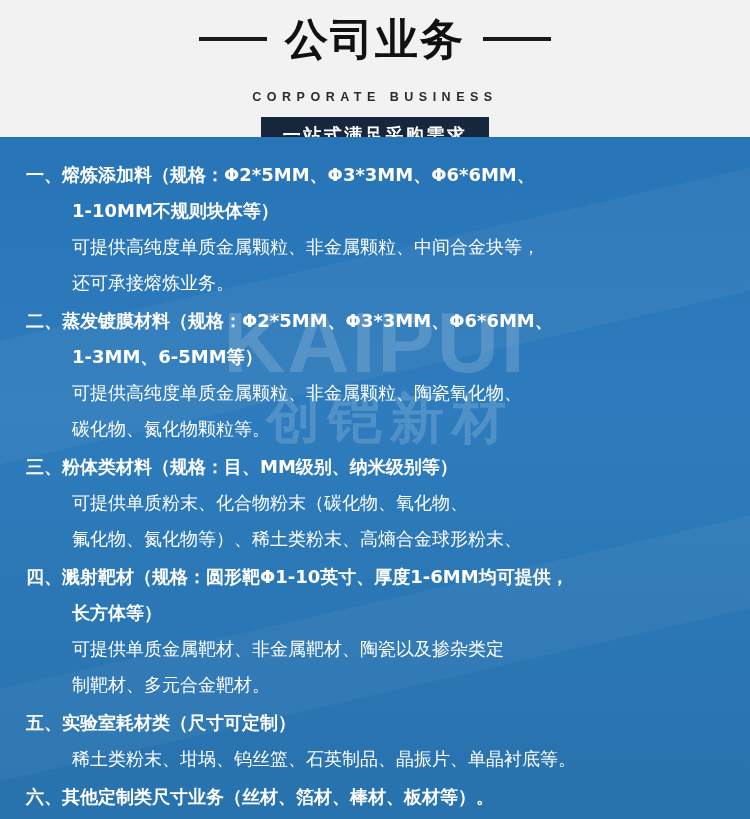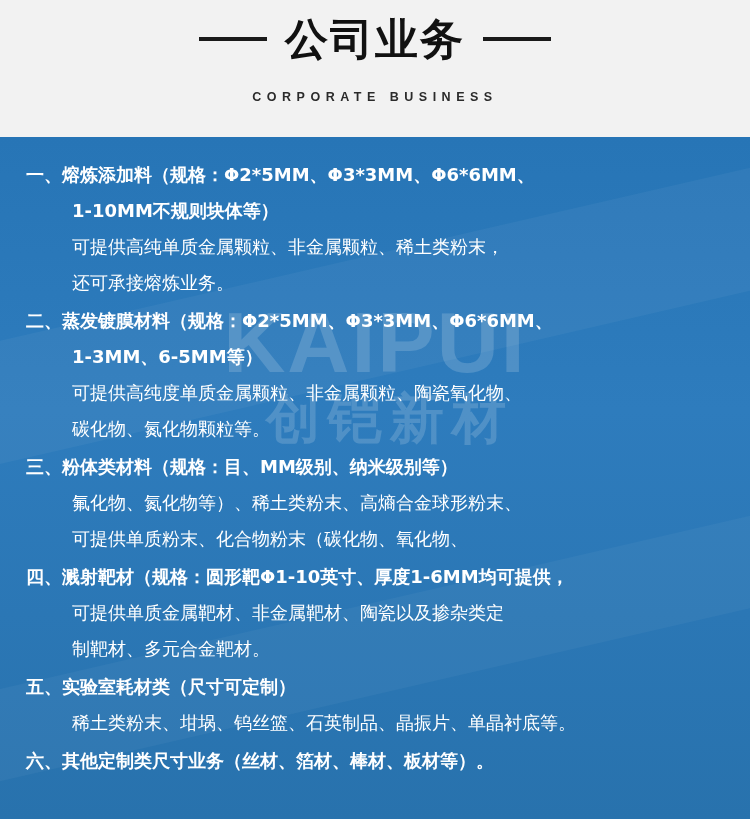--- a/index.html
+++ b/index.html
@@ -161,53 +161,55 @@
 
 <div class="page">
 
   <div class="header">
     <div class="title-row">
       <span class="title-rule"></span>
       <span class="main-title">公司业务</span>
       <span class="title-rule"></span>
     </div>
     <div class="sub-title">CORPORATE BUSINESS</div>
+    <div class="slogan">一站式满足采购需求</div>
   </div>
 
   <div class="panel">
 
     <div class="watermark">
       <div class="wm-main">KAIPUI</div>
       <div class="wm-sub">创铠新材</div>
     </div>
 
     <div class="list">
 
       <div class="item">
         <div class="line head">一、熔炼添加料（规格：Φ2*5MM、Φ3*3MM、Φ6*6MM、</div>
         <div class="line head ind1">1-10MM不规则块体等）</div>
-        <div class="line ind2">可提供高纯单质金属颗粒、非金属颗粒、稀土类粉末，</div>
+        <div class="line ind2">可提供高纯度单质金属颗粒、非金属颗粒、中间合金块等，</div>
         <div class="line ind2">还可承接熔炼业务。</div>
       </div>
 
       <div class="item">
         <div class="line head">二、蒸发镀膜材料（规格：Φ2*5MM、Φ3*3MM、Φ6*6MM、</div>
         <div class="line head ind1">1-3MM、6-5MM等）</div>
         <div class="line ind2">可提供高纯度单质金属颗粒、非金属颗粒、陶瓷氧化物、</div>
         <div class="line ind2">碳化物、氮化物颗粒等。</div>
       </div>
 
       <div class="item">
         <div class="line head">三、粉体类材料（规格：目、MM级别、纳米级别等）</div>
+        <div class="line ind2">可提供单质粉末、化合物粉末（碳化物、氧化物、</div>
         <div class="line ind2">氟化物、氮化物等）、稀土类粉末、高熵合金球形粉末、</div>
-        <div class="line ind2">可提供单质粉末、化合物粉末（碳化物、氧化物、</div>
       </div>
 
       <div class="item">
         <div class="line head">四、溅射靶材（规格：圆形靶Φ1-10英寸、厚度1-6MM均可提供，</div>
+        <div class="line head ind1">长方体等）</div>
         <div class="line ind2">可提供单质金属靶材、非金属靶材、陶瓷以及掺杂类定</div>
         <div class="line ind2">制靶材、多元合金靶材。</div>
       </div>
 
       <div class="item">
         <div class="line head">五、实验室耗材类（尺寸可定制）</div>
         <div class="line ind2">稀土类粉末、坩埚、钨丝篮、石英制品、晶振片、单晶衬底等。</div>
       </div>
 
       <div class="item">

